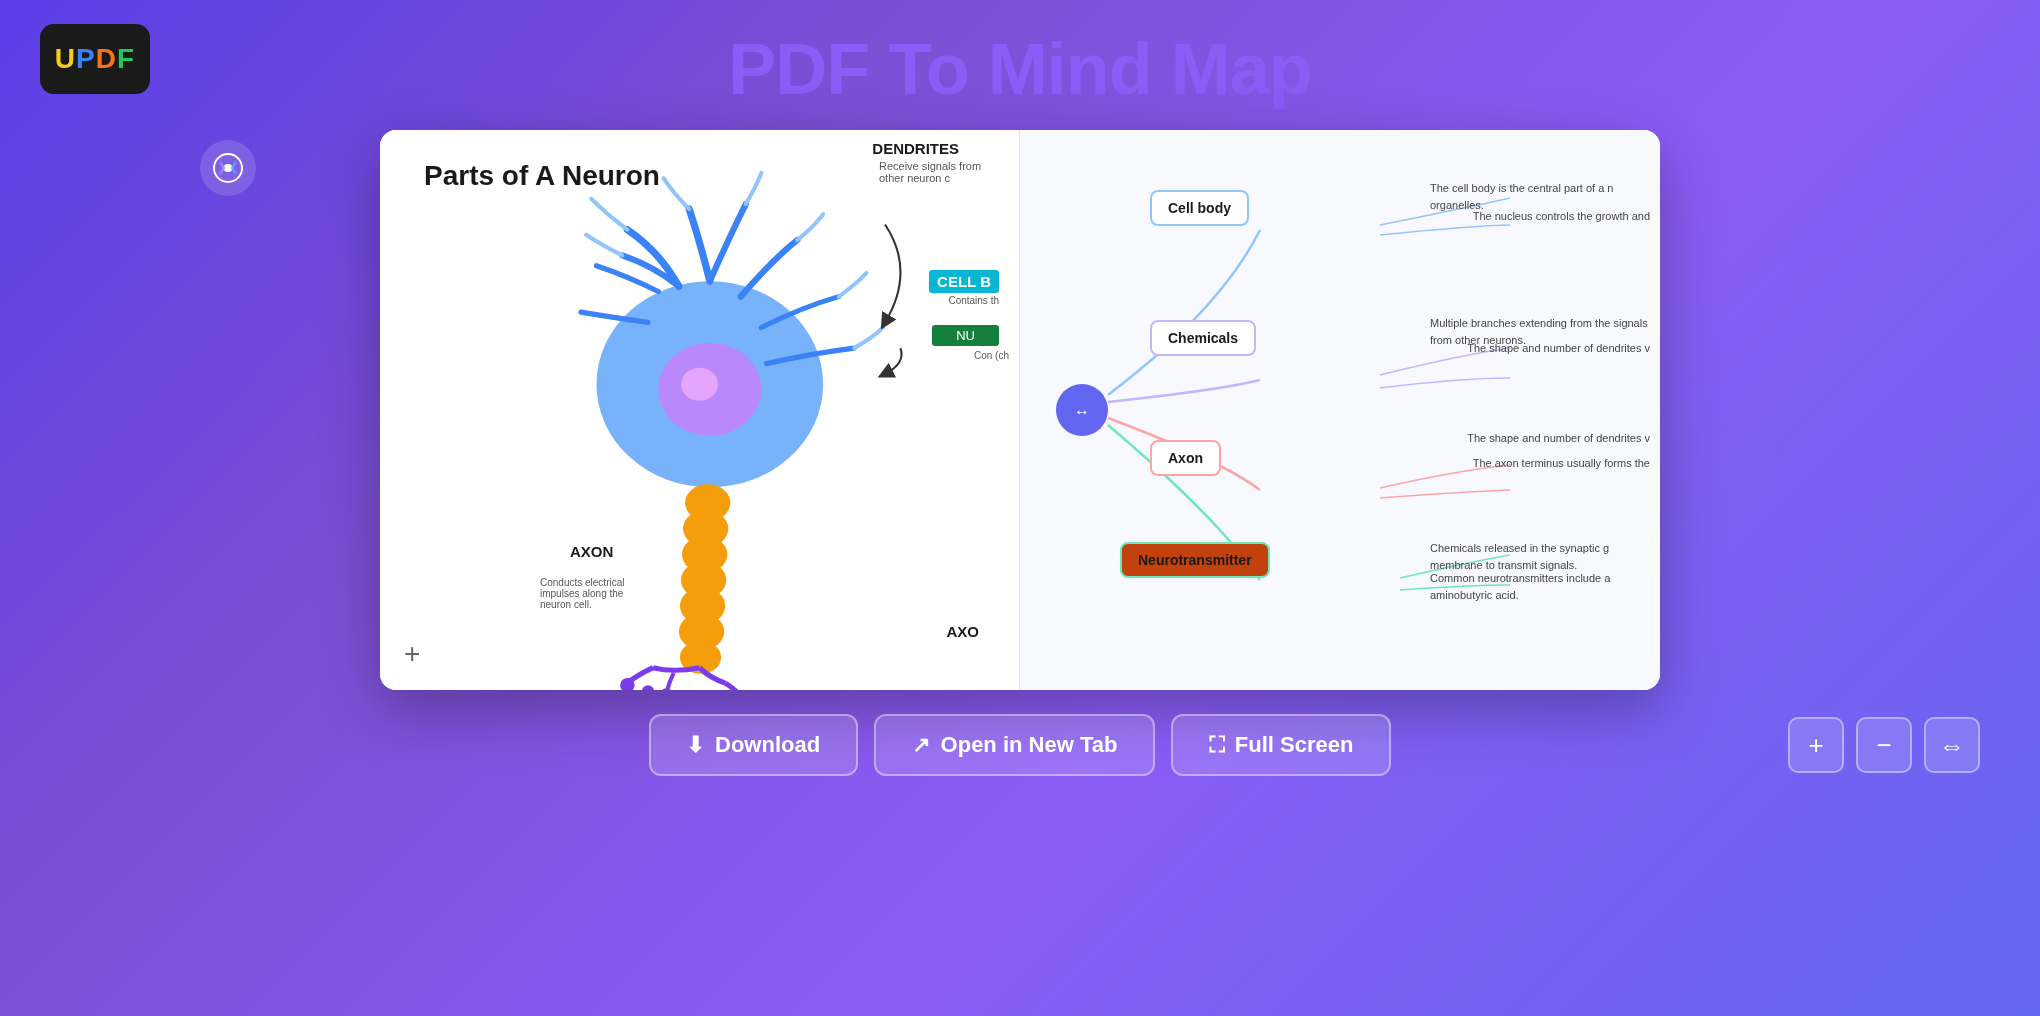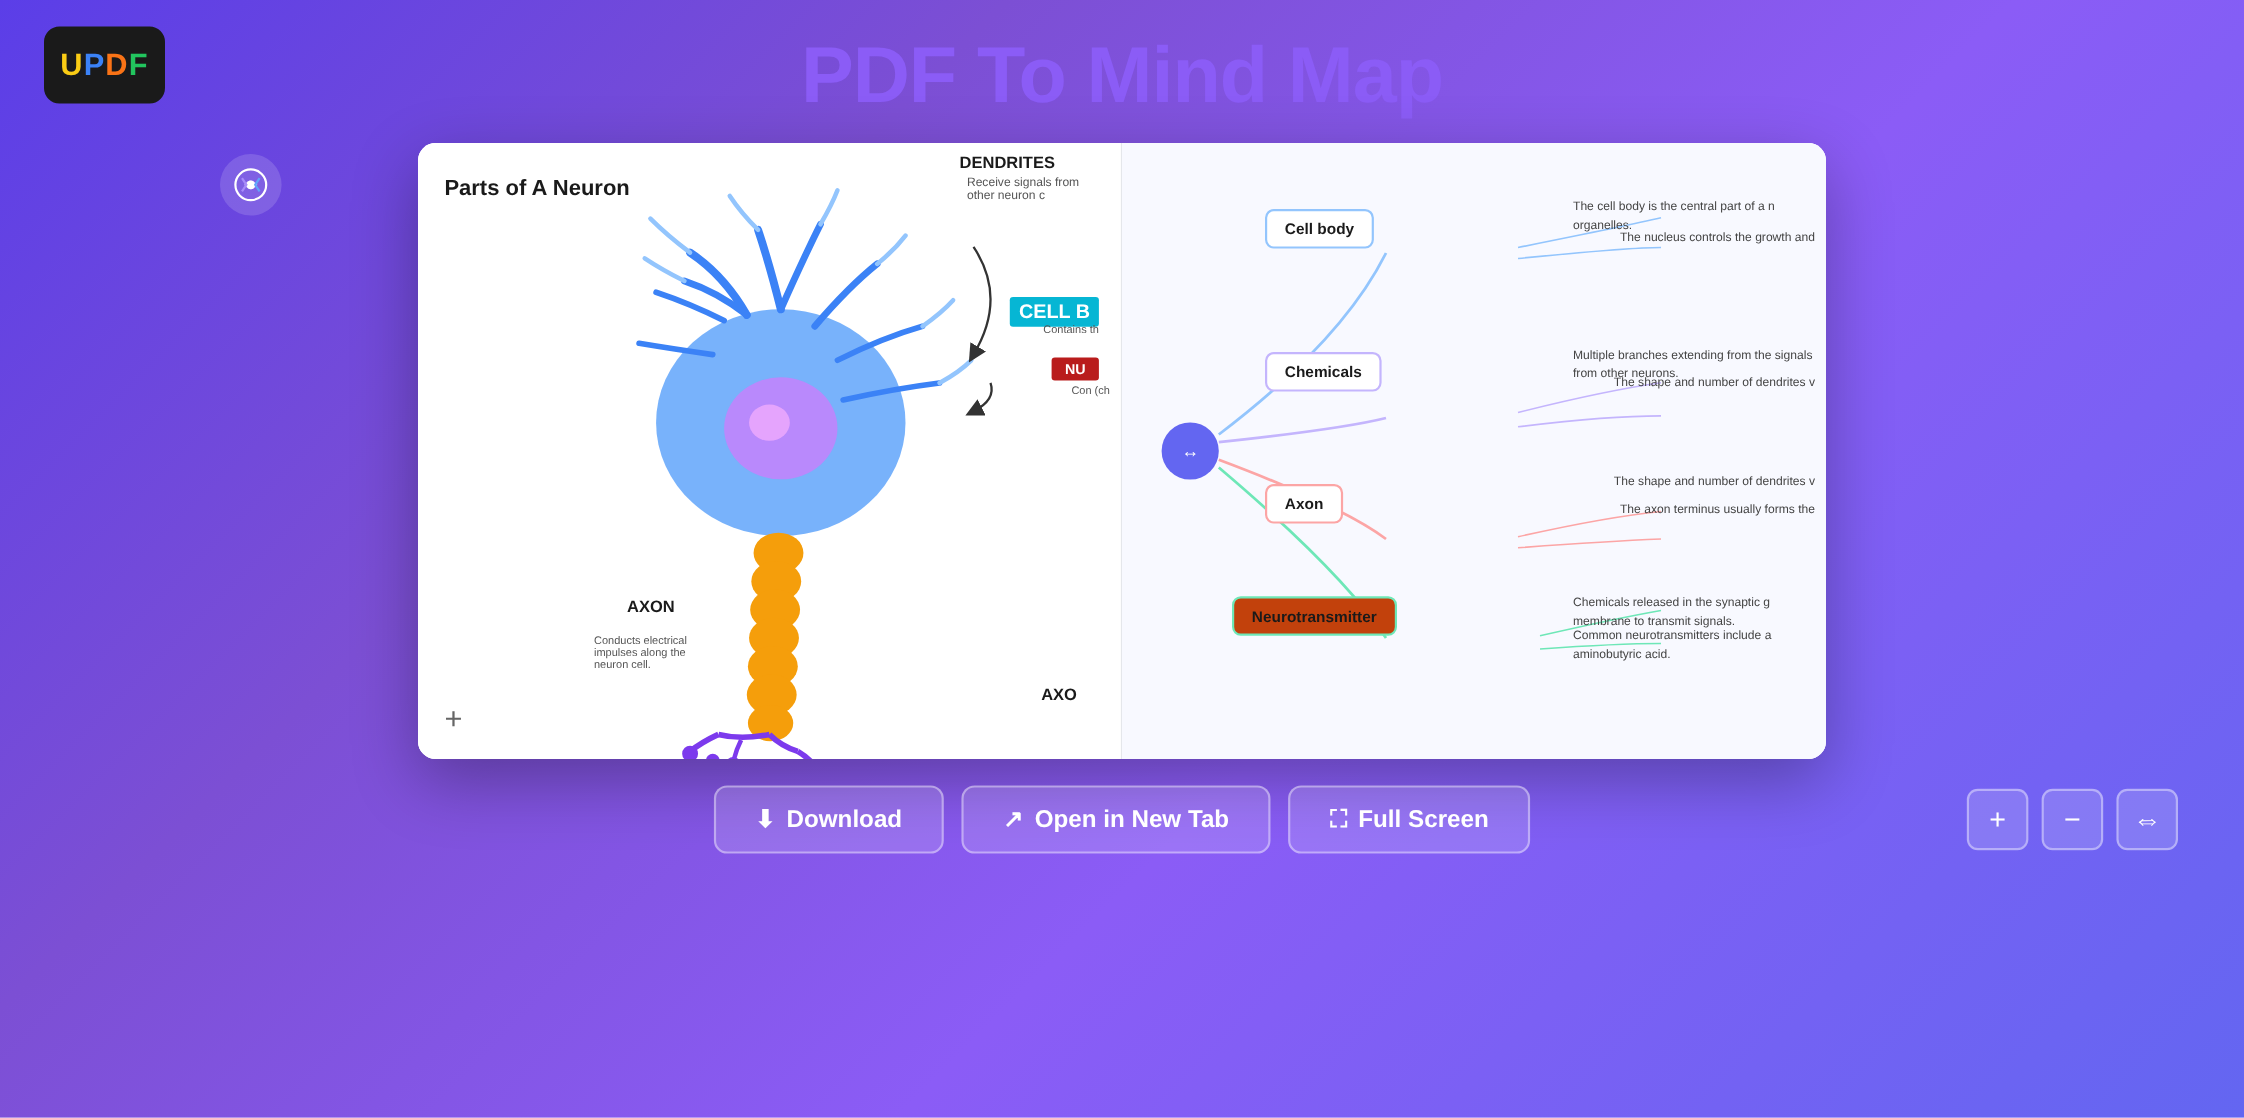--- a/index.html
+++ b/index.html
@@ -89,24 +89,25 @@
     .pdf-panel {
       width: 50%;
       height: 100%;
       background: #ffffff;
       padding: 30px 24px;
       position: relative;
       border-right: 1px solid #e5e7eb;
     }
 
     .pdf-title {
-      font-size: 20px;
+      font-size: 28px;
       font-weight: 800;
       color: #1a1a1a;
       margin-bottom: 14px;
+      margin-left: 20px;
     }
 
     
     .dendrites-label {
       position: absolute;
       top: 10px;
       right: 60px;
       font-size: 15px;
       font-weight: 700;
       color: #1a1a1a;
@@ -122,42 +123,42 @@
     }
 
     
     .cellbody-label {
       position: absolute;
       top: 140px;
       right: 20px;
       background: #06b6d4;
       color: white;
       font-weight: 700;
-      font-size: 18px;
+      font-size: 15px;
       padding: 3px 8px;
       border-radius: 3px;
     }
     .cellbody-desc {
       position: absolute;
       top: 165px;
       right: 20px;
       font-size: 10px;
       color: #555;
     }
 
     
     .nucleus-label {
       position: absolute;
       top: 195px;
       right: 20px;
-      background: #b91c1c;
+      background: #15803d;
       color: white;
-      font-weight: 700;
+      font-weight: 400;
       font-size: 13px;
-      padding: 3px 12px;
+      padding: 3px 24px;
       border-radius: 3px;
     }
     .nucleus-desc {
       position: absolute;
       top: 220px;
       right: 10px;
       font-size: 10px;
       color: #555;
       max-width: 120px;
     }

